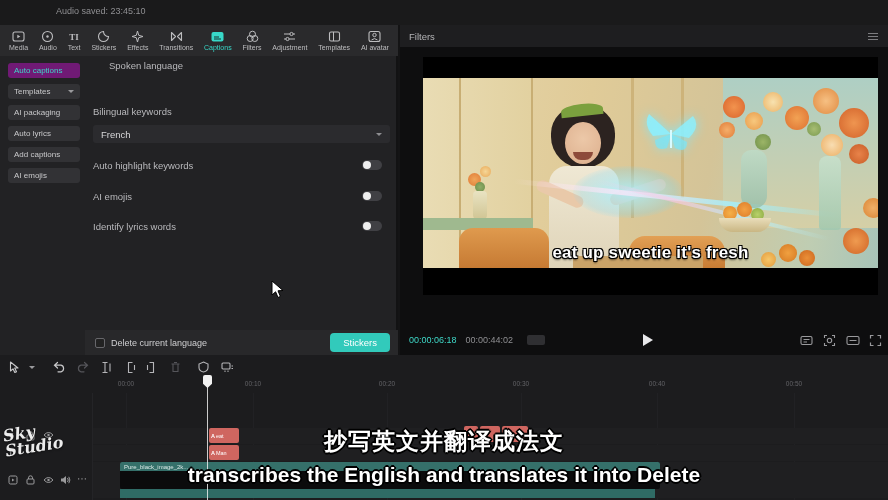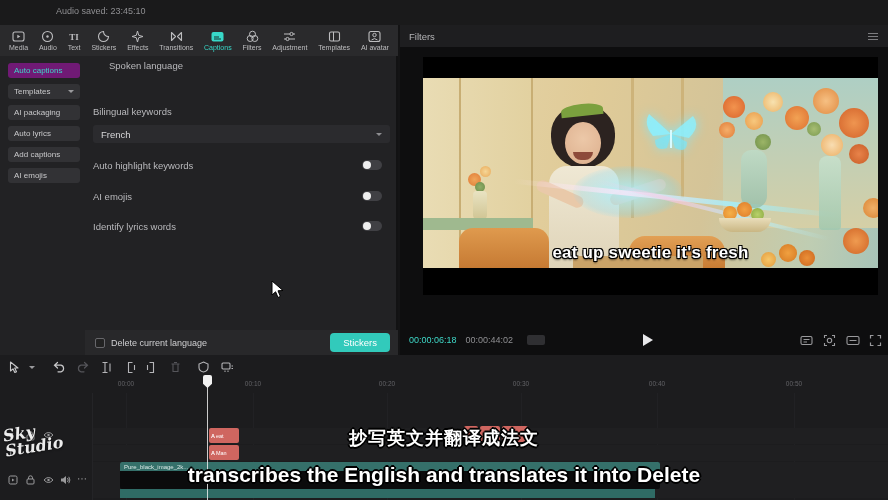--- a/index.html
+++ b/index.html
@@ -80,21 +80,21 @@
   #ph-line{left:207px;top:375px;width:1px;height:125px;background:rgba(235,235,235,.85);position:absolute;z-index:6}
   #ph-head{left:203px;top:375px;width:9px;height:13px;background:#f2f2f2;position:absolute;z-index:7;
     border-radius:2px;clip-path:polygon(0 0,100% 0,100% 68%,50% 100%,0 68%)}
   
   #watermark{left:4px;top:424px;position:absolute;z-index:8;color:rgba(255,255,255,.92);
     font-family:"DejaVu Serif",serif;font-style:italic;font-weight:bold;font-size:16px;line-height:.95;
     transform:rotate(-9deg);text-shadow:0 1px 2px rgba(0,0,0,.6)}
   
   .osub{position:absolute;width:888px;text-align:center;color:#fff;font-weight:bold;z-index:9;
     text-shadow:-2px 0 #000,2px 0 #000,0 -2px #000,0 2px #000,-1px -1px #000,1px 1px #000,1px -1px #000,-1px 1px #000}
-  #sub-zh{top:426px;font-size:18px;letter-spacing:1px}
+  #sub-zh{top:426px;font-size:23px;letter-spacing:1px}
   #sub-en{top:463px;font-size:21px}
   #cursor{position:absolute;left:271px;top:280px;z-index:10}
 </style>
 </head>
 <body>
 
 <div class="abs" id="topbar">
   <span class="abs" id="autosave">Audio saved: 23:45:10</span>
   <span class="abs" id="proj-title">L25</span>
 </div>

